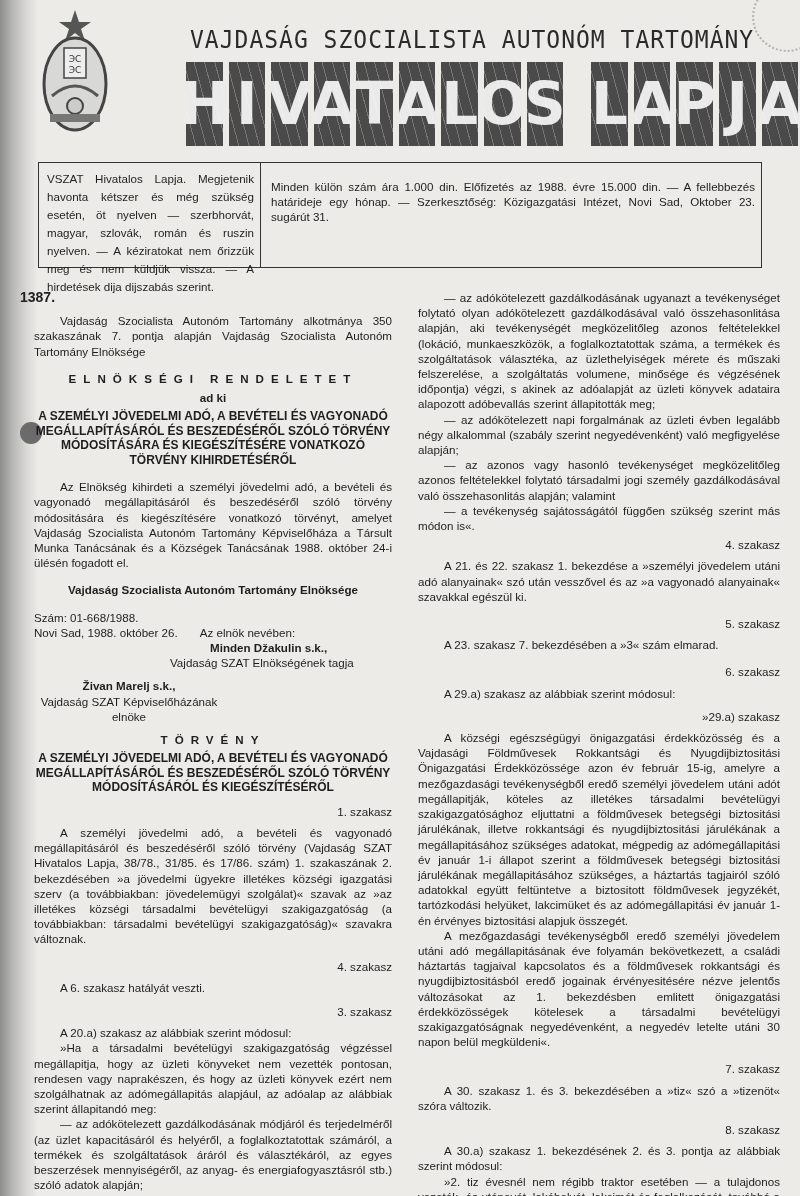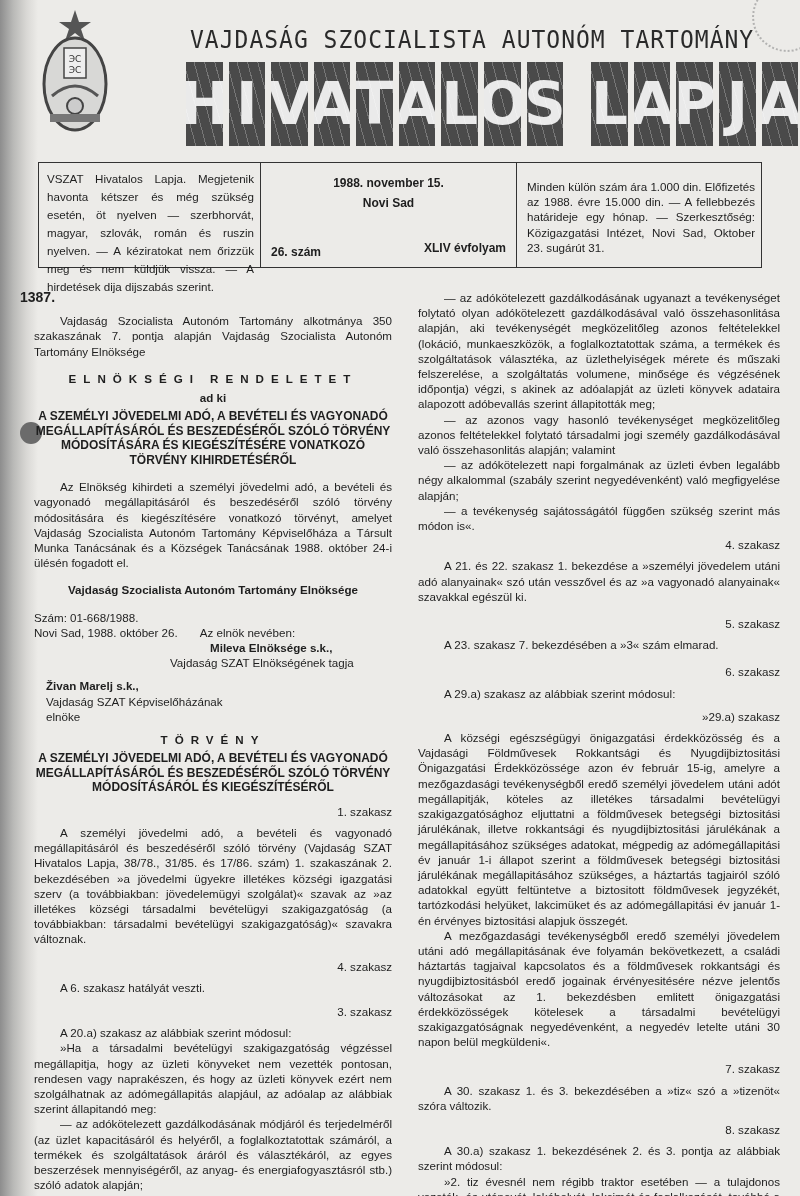--- a/index.html
+++ b/index.html
@@ -76,21 +76,21 @@
   .bold { font-weight: bold; }
   .num { font-weight: bold; font-size: 14px; margin-bottom: 8px; margin-left: -14px; }
   .spaced { letter-spacing: 7px; font-weight: bold; text-align: center; }
   .caps { font-weight: bold; text-align: center; font-size: 12px; line-height: 14.5px; }
   .sect { text-align: right; margin: 9px 0 6px; }
   .mt4 { margin-top: 4px; } .mt8 { margin-top: 8px; } .mt12 { margin-top: 12px; }
   .sig-line { display: flex; }
   .sig-right { padding-left: 170px; }
   .sig-right.b { padding-left: 176px; font-weight: bold; }
   .sig-right.c { padding-left: 136px; }
-  .sig-block { text-align: left; width: 190px; margin-left: 12px; }
+  .sig-block { text-align: center; width: 190px; margin-left: 0; }
   .blot { position: absolute; left: 20px; top: 422px; width: 22px; height: 22px; border-radius: 50%; background: #6b6b6b; }
 </style>
 </head>
 <body>
 
 <div class="page-shadow"></div>
 <div class="stamp"></div>
 
 <header class="masthead">
   <svg class="crest" viewBox="0 0 70 135">
@@ -118,67 +118,61 @@
     <div class="title-letter">L</div>
     <div class="title-letter">A</div>
     <div class="title-letter">P</div>
     <div class="title-letter">J</div>
     <div class="title-letter">A</div>
   </div>
 </header>
 
 <section class="infobox">
   <div class="info-left">VSZAT Hivatalos Lapja. Megjetenik havonta kétszer és még szükség esetén, öt nyelven — szerbhorvát, magyar, szlovák, román és ruszin nyelven. — A kéziratokat nem őrizzük meg és nem küldjük vissza. — A hirdetések dija dijszabás szerint.</div>
-  <div class="info-mid">
-    <div class="date">1988. november 15.</div>
-    <div class="place">Novi Sad</div>
-    <div class="issue">26. szám</div>
-    <div class="volume">XLIV évfolyam</div>
-  </div>
   <div class="info-right">Minden külön szám ára 1.000 din. Előfizetés az 1988. évre 15.000 din. — A fellebbezés határideje egy hónap. — Szerkesztőség: Közigazgatási Intézet, Novi Sad, Oktober 23. sugárút 31.</div>
 </section>
 
 <div class="blot"></div>
 
 <article class="col col-left">
   <div class="num">1387.</div>
   <p class="p">Vajdaság Szocialista Autonóm Tartomány alkotmánya 350 szakaszának 7. pontja alapján Vajdaság Szocialista Autonóm Tartomány Elnöksége</p>
   <div class="spaced mt12">ELNÖKSÉGI RENDELETET</div>
   <div class="center bold mt4">ad ki</div>
   <div class="caps mt4">A SZEMÉLYI JÖVEDELMI ADÓ, A BEVÉTELI ÉS VAGYONADÓ MEGÁLLAPÍTÁSÁRÓL ÉS BESZEDÉSÉRŐL SZÓLÓ TÖRVÉNY MÓDOSÍTÁSÁRA ÉS KIEGÉSZÍTÉSÉRE VONATKOZÓ TÖRVÉNY KIHIRDETÉSÉRŐL</div>
   <p class="p mt12">Az Elnökség kihirdeti a személyi jövedelmi adó, a bevételi és vagyonadó megállapitásáról és beszedéséről szóló törvény módositására és kiegészítésére vonatkozó törvényt, amelyet Vajdaság Szocialista Autonóm Tartomány Képviselőháza a Társult Munka Tanácsának és a Községek Tanácsának 1988. október 24-i ülésén fogadott el.</p>
   <div class="center bold mt12">Vajdaság Szocialista Autonóm Tartomány Elnöksége</div>
   <div class="mt12">Szám: 01-668/1988.</div>
   <div class="sig-line">
     <span>Novi Sad, 1988. október 26.</span>
     <span style="margin-left:22px">Az elnök nevében:</span>
   </div>
-  <div class="sig-right b">Mileva Elnöksége s.k.,</div>
+  <div class="sig-right b">Minden Džakulin s.k.,</div>
   <div class="sig-right c">Vajdaság SZAT Elnökségének tagja</div>
   <div class="sig-block mt8">
     <div class="bold">Živan Marelj s.k.,</div>
     <div>Vajdaság SZAT Képviselőházának</div>
     <div>elnöke</div>
   </div>
   <div class="spaced mt8">TÖRVÉNY</div>
   <div class="caps mt4">A SZEMÉLYI JÖVEDELMI ADÓ, A BEVÉTELI ÉS VAGYONADÓ MEGÁLLAPÍTÁSÁRÓL ÉS BESZEDÉSÉRŐL SZÓLÓ TÖRVÉNY MÓDOSÍTÁSÁRÓL ÉS KIEGÉSZÍTÉSÉRŐL</div>
   <div class="sect">1. szakasz</div>
   <p class="p">A személyi jövedelmi adó, a bevételi és vagyonadó megállapitásáról és beszedéséről szóló törvény (Vajdaság SZAT Hivatalos Lapja, 38/78., 31/85. és 17/86. szám) 1. szakaszának 2. bekezdésében »a jövedelmi ügyekre illetékes községi igazgatási szerv (a továbbiakban: jövedelemügyi szolgálat)« szavak az »az illetékes községi társadalmi bevételügyi szakigazgatóság (a továbbiakban: társadalmi bevételügyi szakigazgatóság)« szavakra változnak.</p>
   <div class="sect mt12">4. szakasz</div>
   <p class="p">A 6. szakasz hatályát veszti.</p>
   <div class="sect">3. szakasz</div>
   <p class="p">A 20.a) szakasz az alábbiak szerint módosul:</p>
   <p class="p">»Ha a társadalmi bevételügyi szakigazgatóság végzéssel megállapitja, hogy az üzleti könyveket nem vezették pontosan, rendesen vagy naprakészen, és hogy az üzleti könyvek ezért nem szolgálhatnak az adómegállapitás alapjául, az adóalap az alábbiak szerint állapitandó meg:</p>
   <p class="p">— az adókötelezett gazdálkodásának módjáról és terjedelméről (az üzlet kapacitásáról és helyéről, a foglalkoztatottak számáról, a termékek és szolgáltatások áráról és választékáról, az egyes beszerzések mennyiségéről, az anyag- és energiafogyasztásról stb.) szóló adatok alapján;</p>
 </article>
 
 <article class="col col-right">
   <p class="p">— az adókötelezett gazdálkodásának ugyanazt a tevékenységet folytató olyan adókötelezett gazdálkodásával való összehasonlitása alapján, aki tevékenységét megközelitőleg azonos feltételekkel (lokáció, munkaeszközök, a foglalkoztatottak száma, a termékek és szolgáltatások választéka, az üzlethelyiségek mérete és műszaki felszerelése, a szolgáltatás volumene, minősége és végzésének időpontja) végzi, s akinek az adóalapját az üzleti könyvek adataira alapozott adóbevallás szerint állapitották meg;</p>
+  <p class="p">— az adókötelezett napi forgalmának az üzleti évben legalább négy alkalommal (szabály szerint negyedévenként) való megfigyelése alapján;</p>
   <p class="p">— az azonos vagy hasonló tevékenységet megközelitőleg azonos feltételekkel folytató társadalmi jogi személy gazdálkodásával való összehasonlitás alapján; valamint</p>
-  <p class="p">— az adókötelezett napi forgalmának az üzleti évben legalább négy alkalommal (szabály szerint negyedévenként) való megfigyelése alapján;</p>
   <p class="p">— a tevékenység sajátosságától függően szükség szerint más módon is«.</p>
   <div class="sect" style="margin-top:4px">4. szakasz</div>
   <p class="p">A 21. és 22. szakasz 1. bekezdése a »személyi jövedelem utáni adó alanyainak« szó után vesszővel és az »a vagyonadó alanyainak« szavakkal egészül ki.</p>
   <div class="sect mt12">5. szakasz</div>
   <p class="p">A 23. szakasz 7. bekezdésében a »3« szám elmarad.</p>
   <div class="sect mt12">6. szakasz</div>
   <p class="p">A 29.a) szakasz az alábbiak szerint módosul:</p>
   <div class="sect mt8">»29.a) szakasz</div>
   <p class="p">A községi egészségügyi önigazgatási érdekközösség és a Vajdasági Földművesek Rokkantsági és Nyugdijbiztositási Önigazgatási Érdekközössége azon év február 15-ig, amelyre a mezőgazdasági tevékenységből eredő személyi jövedelem utáni adót megállapitják, köteles az illetékes társadalmi bevételügyi szakigazgatósághoz eljuttatni a földművesek betegségi biztositási járulékának, illetve rokkantsági és nyugdijbiztositási járulékának a megállapitásához szükséges adatokat, mégpedig az adómegállapitási év január 1-i állapot szerint a földművesek betegségi biztositási járulékának megállapitásához szükséges, a háztartás tagjairól szóló adatokkal együtt feltüntetve a biztositott földművesek jegyzékét, tartózkodási helyüket, lakcimüket és az adómegállapitási év január 1-én érvényes biztositási alapjuk összegét.</p>
   <p class="p">A mezőgazdasági tevékenységből eredő személyi jövedelem utáni adó megállapitásának éve folyamán bekövetkezett, a családi háztartás tagjaival kapcsolatos és a földművesek rokkantsági és nyugdijbiztositásból eredő jogainak érvényesitésére nézve jelentős változásokat az 1. bekezdésben emlitett önigazgatási érdekközösségek kötelesek a társadalmi bevételügyi szakigazgatóságnak negyedévenként, a negyedév letelte utáni 30 napon belül megküldeni«.</p>

